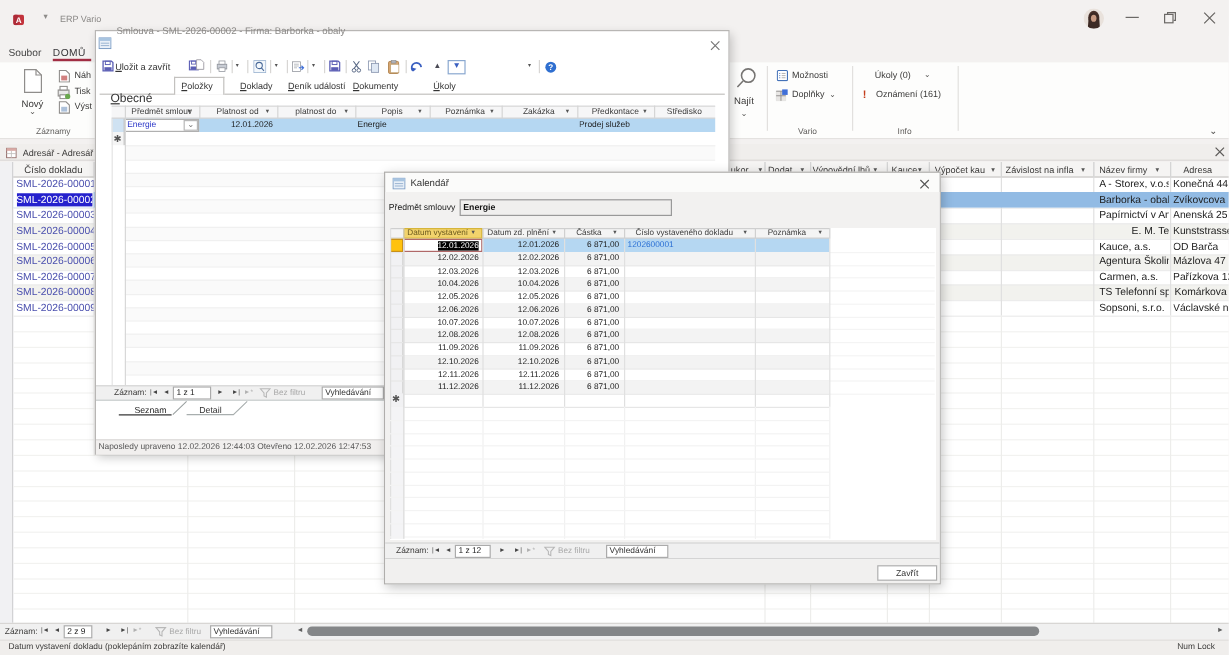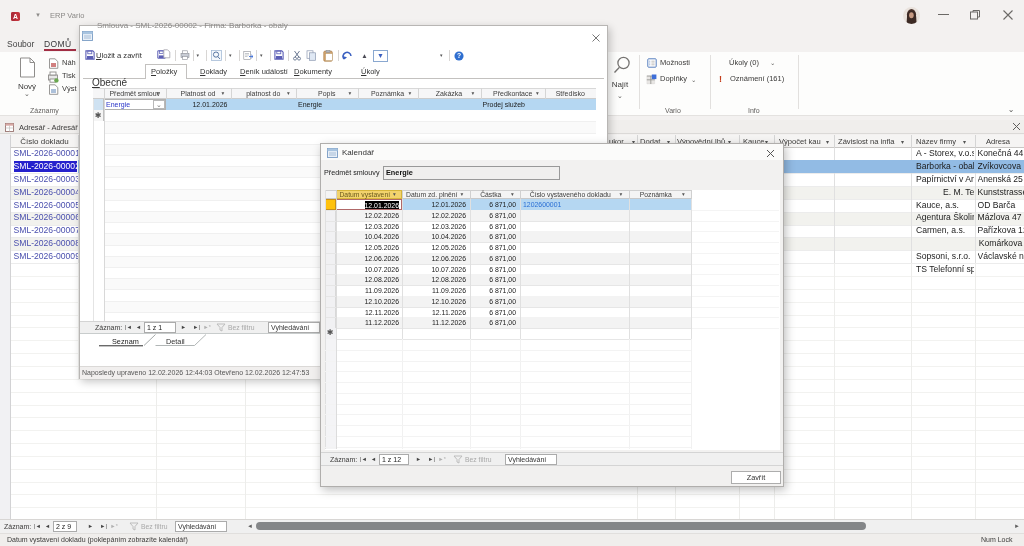--- a/index.html
+++ b/index.html
@@ -206,21 +206,21 @@
 <div class="t" style="left:916px;top:173.79999999999998px;width:58px;height:11.6px;color:#1c1c1c;font-size:8.6px;line-height:11.6px;">Papírnictví v An</div>
 <div class="t" style="left:977.5px;top:173.79999999999998px;width:46px;height:11.6px;color:#1c1c1c;font-size:8.6px;line-height:11.6px;">Anenská 25</div>
 <div class="t" style="left:916px;top:186.65px;width:58px;height:11.6px;color:#1c1c1c;font-size:8.6px;line-height:11.6px;padding-left:27px;">E. M. Teddy Gm</div>
 <div class="t" style="left:977.5px;top:186.65px;width:46px;height:11.6px;color:#1c1c1c;font-size:8.6px;line-height:11.6px;">Kunststrasse</div>
 <div class="t" style="left:916px;top:199.5px;width:58px;height:11.6px;color:#1c1c1c;font-size:8.6px;line-height:11.6px;">Kauce, a.s.</div>
 <div class="t" style="left:977.5px;top:199.5px;width:46px;height:11.6px;color:#1c1c1c;font-size:8.6px;line-height:11.6px;">OD Barča</div>
 <div class="t" style="left:916px;top:212.35px;width:58px;height:11.6px;color:#1c1c1c;font-size:8.6px;line-height:11.6px;">Agentura Školin</div>
 <div class="t" style="left:977.5px;top:212.35px;width:46px;height:11.6px;color:#1c1c1c;font-size:8.6px;line-height:11.6px;">Mázlova 47</div>
 <div class="t" style="left:916px;top:225.2px;width:58px;height:11.6px;color:#1c1c1c;font-size:8.6px;line-height:11.6px;">Carmen, a.s.</div>
 <div class="t" style="left:977.5px;top:225.2px;width:46px;height:11.6px;color:#1c1c1c;font-size:8.6px;line-height:11.6px;">Pařízkova 12</div>
-<div class="t" style="left:916px;top:238.04999999999998px;width:58px;height:26px;color:#1c1c1c;font-size:8.6px;line-height:11.6px;margin-top:26px;">TS Telefonní sp</div>
+<div class="t" style="left:916px;top:238.04999999999998px;width:58px;height:26px;color:#1c1c1c;font-size:8.6px;line-height:11.6px;">TS Telefonní sp</div>
 <div class="t" style="left:977.5px;top:238.04999999999998px;width:46px;height:11.6px;color:#1c1c1c;font-size:8.6px;line-height:11.6px;text-align:center;">Komárkova</div>
 <div class="t" style="left:916px;top:250.9px;width:58px;height:11.6px;color:#1c1c1c;font-size:8.6px;line-height:11.6px;">Sopsoni, s.r.o.</div>
 <div class="t" style="left:977.5px;top:250.9px;width:46px;height:11.6px;color:#1c1c1c;font-size:8.6px;line-height:11.6px;">Václavské n</div>
 <div style="left:0px;top:519px;width:1024px;height:14px;background:#f0f0f0;border-top:1px solid #d8d6d4;"></div>
 <div style="left:0px;top:533px;width:1024px;height:13px;background:#f0eeec;border-top:1px solid #e1dfdd;"></div>
 <div class="t" style="left:7px;top:535px;width:200px;height:10px;color:#3b3a39;font-size:7px;line-height:10px;">Datum vystavení dokladu (poklepáním zobrazíte kalendář)</div>
 <div class="t" style="left:981px;top:535px;width:40px;height:10px;color:#3b3a39;font-size:7px;line-height:10px;">Num Lock</div>
 <div class="t" style="left:4px;top:520.5px;width:31px;height:11px;color:#3b3a39;font-size:7px;line-height:11px;">Záznam:</div>
 <div class="c" style="left:33px;top:521.5px;width:9px;height:9px;color:#444;font-size:5.5px;line-height:9px;">|◄</div>
 <div class="c" style="left:44px;top:521.5px;width:7px;height:9px;color:#444;font-size:5.5px;line-height:9px;">◄</div>

